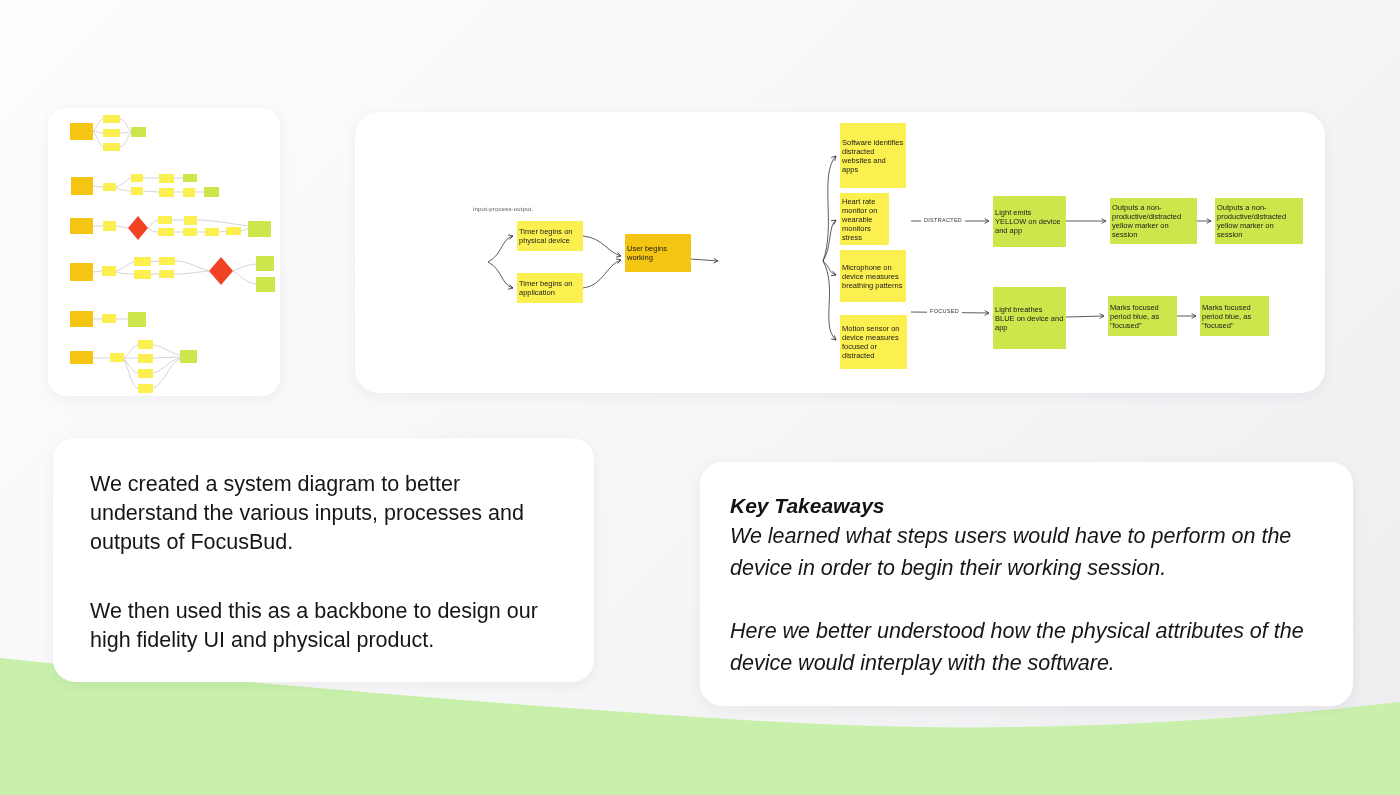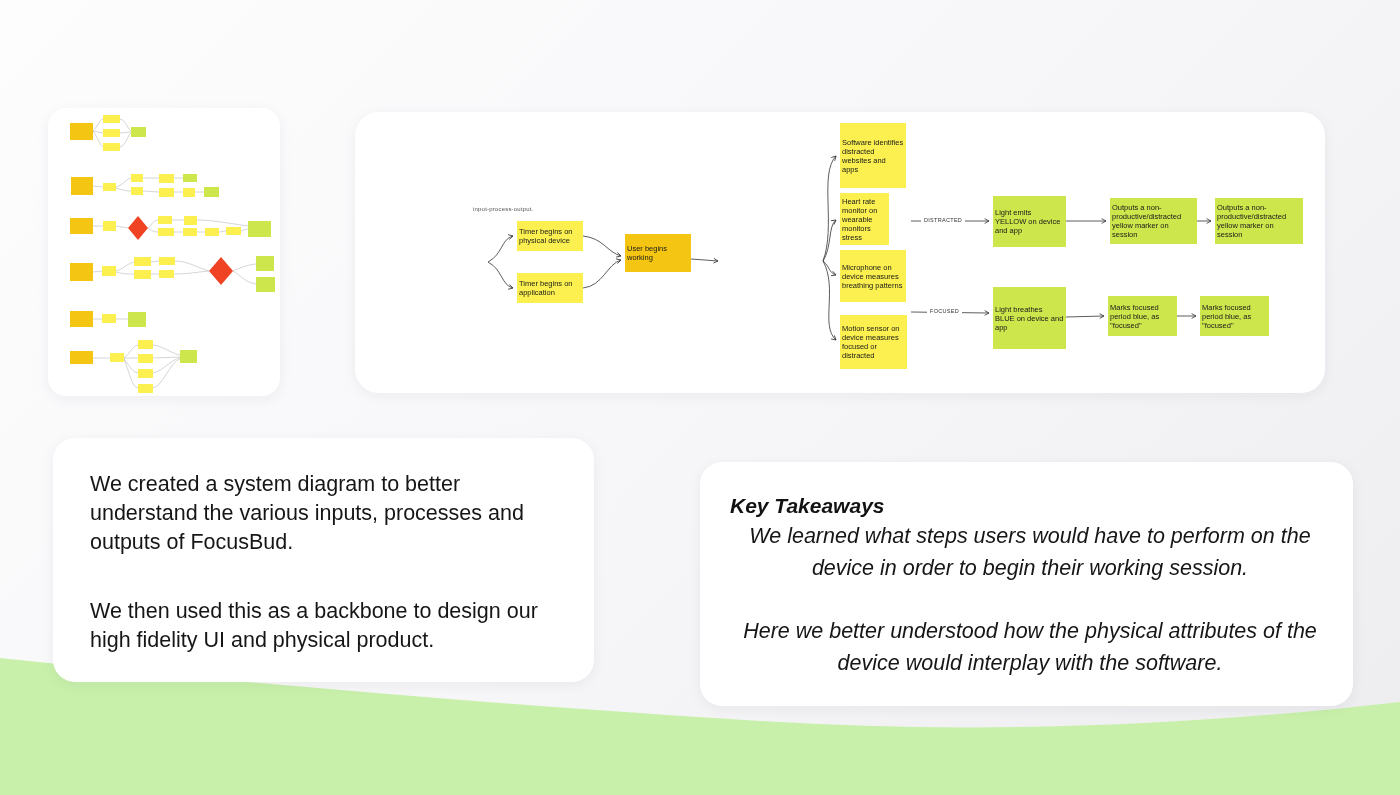--- a/index.html
+++ b/index.html
@@ -37,21 +37,21 @@
   .takeaway-card .card-body { padding: 28px 32px 0 30px; }
   .body-text {
     font-size: 21.5px; line-height: 29px; color: #161616; width: 480px;
   }
   .body-text + .body-text { margin-top: 40px; }
   .takeaway-heading {
     font-size: 21px; font-weight: bold; font-style: italic; color: #121212;
     line-height: 31px;
   }
   .takeaway-text {
-    font-size: 21.5px; font-style: italic; line-height: 31.5px; color: #161616; width: 600px; text-align: center;
+    font-size: 21.5px; font-style: italic; line-height: 31.5px; color: #161616; width: 600px;
   }
   .takeaway-text + .takeaway-text { margin-top: 32px; }
 
   
   .thumb-card svg { width: 100%; height: 100%; display: block; }
 
   
   .diagram { position: relative; width: 100%; height: 100%; }
   .edges { position: absolute; left: 0; top: 0; width: 970px; height: 281px; z-index: 1; }
   .node {

